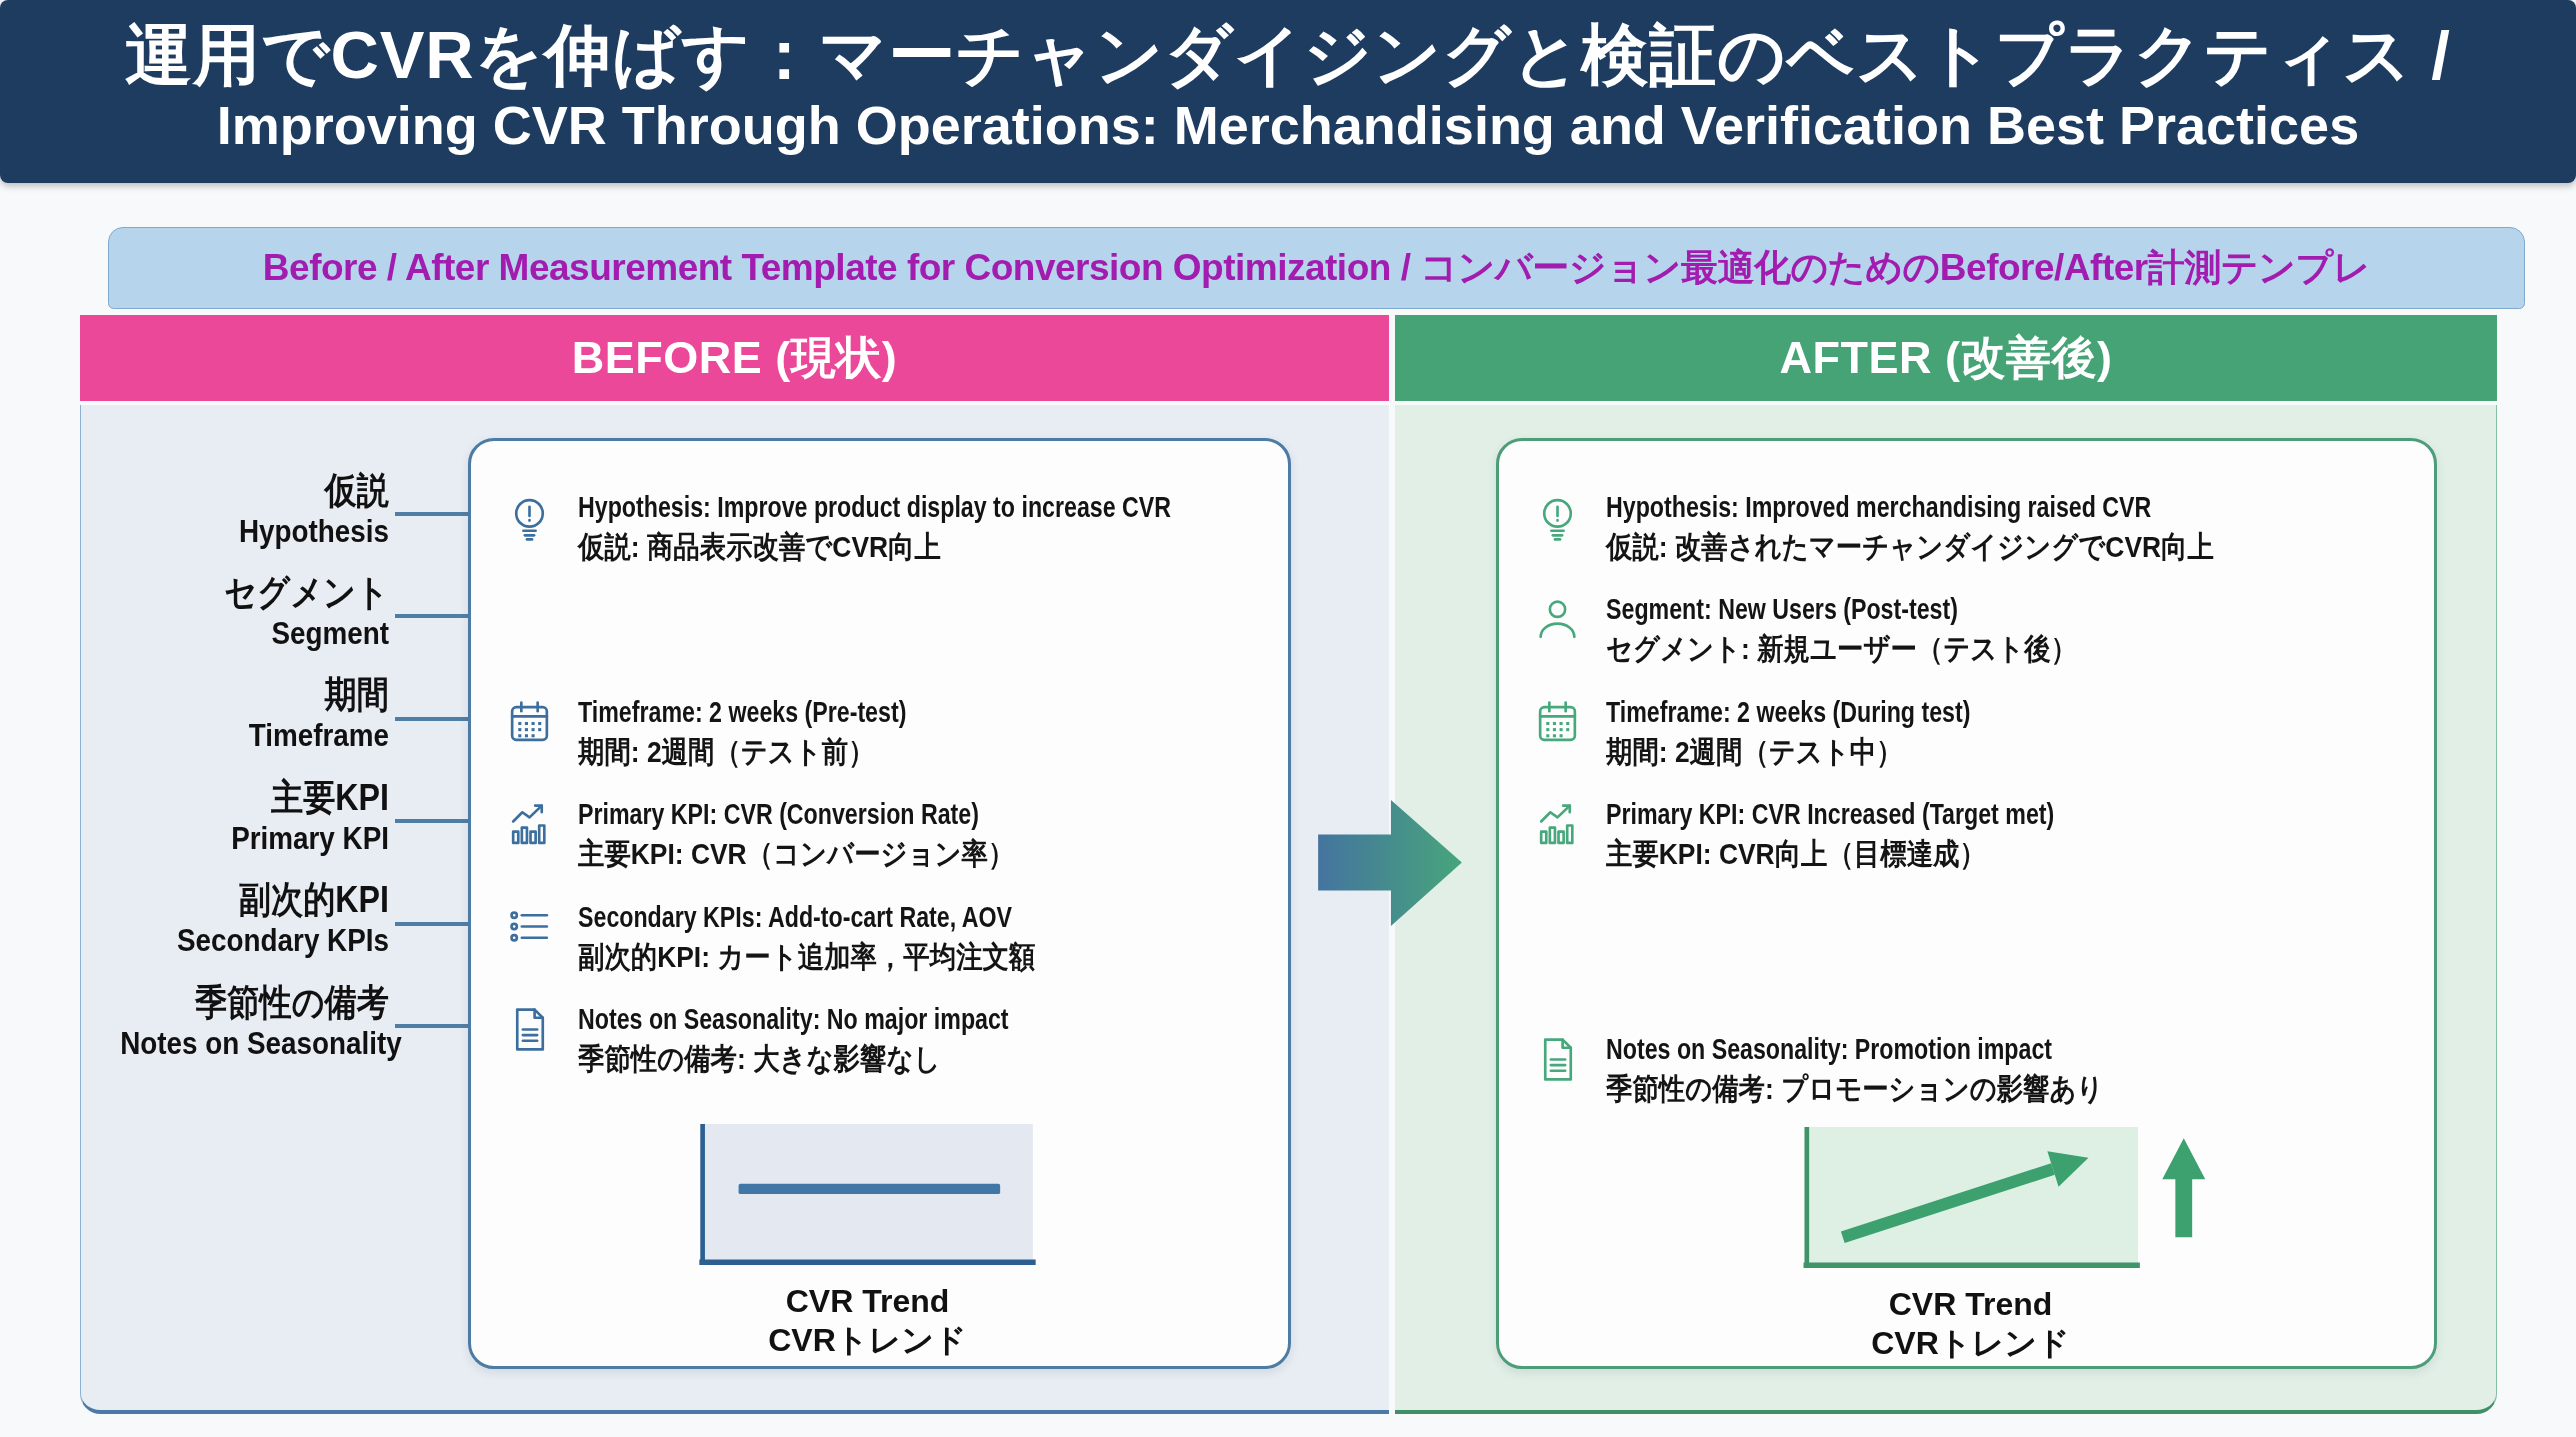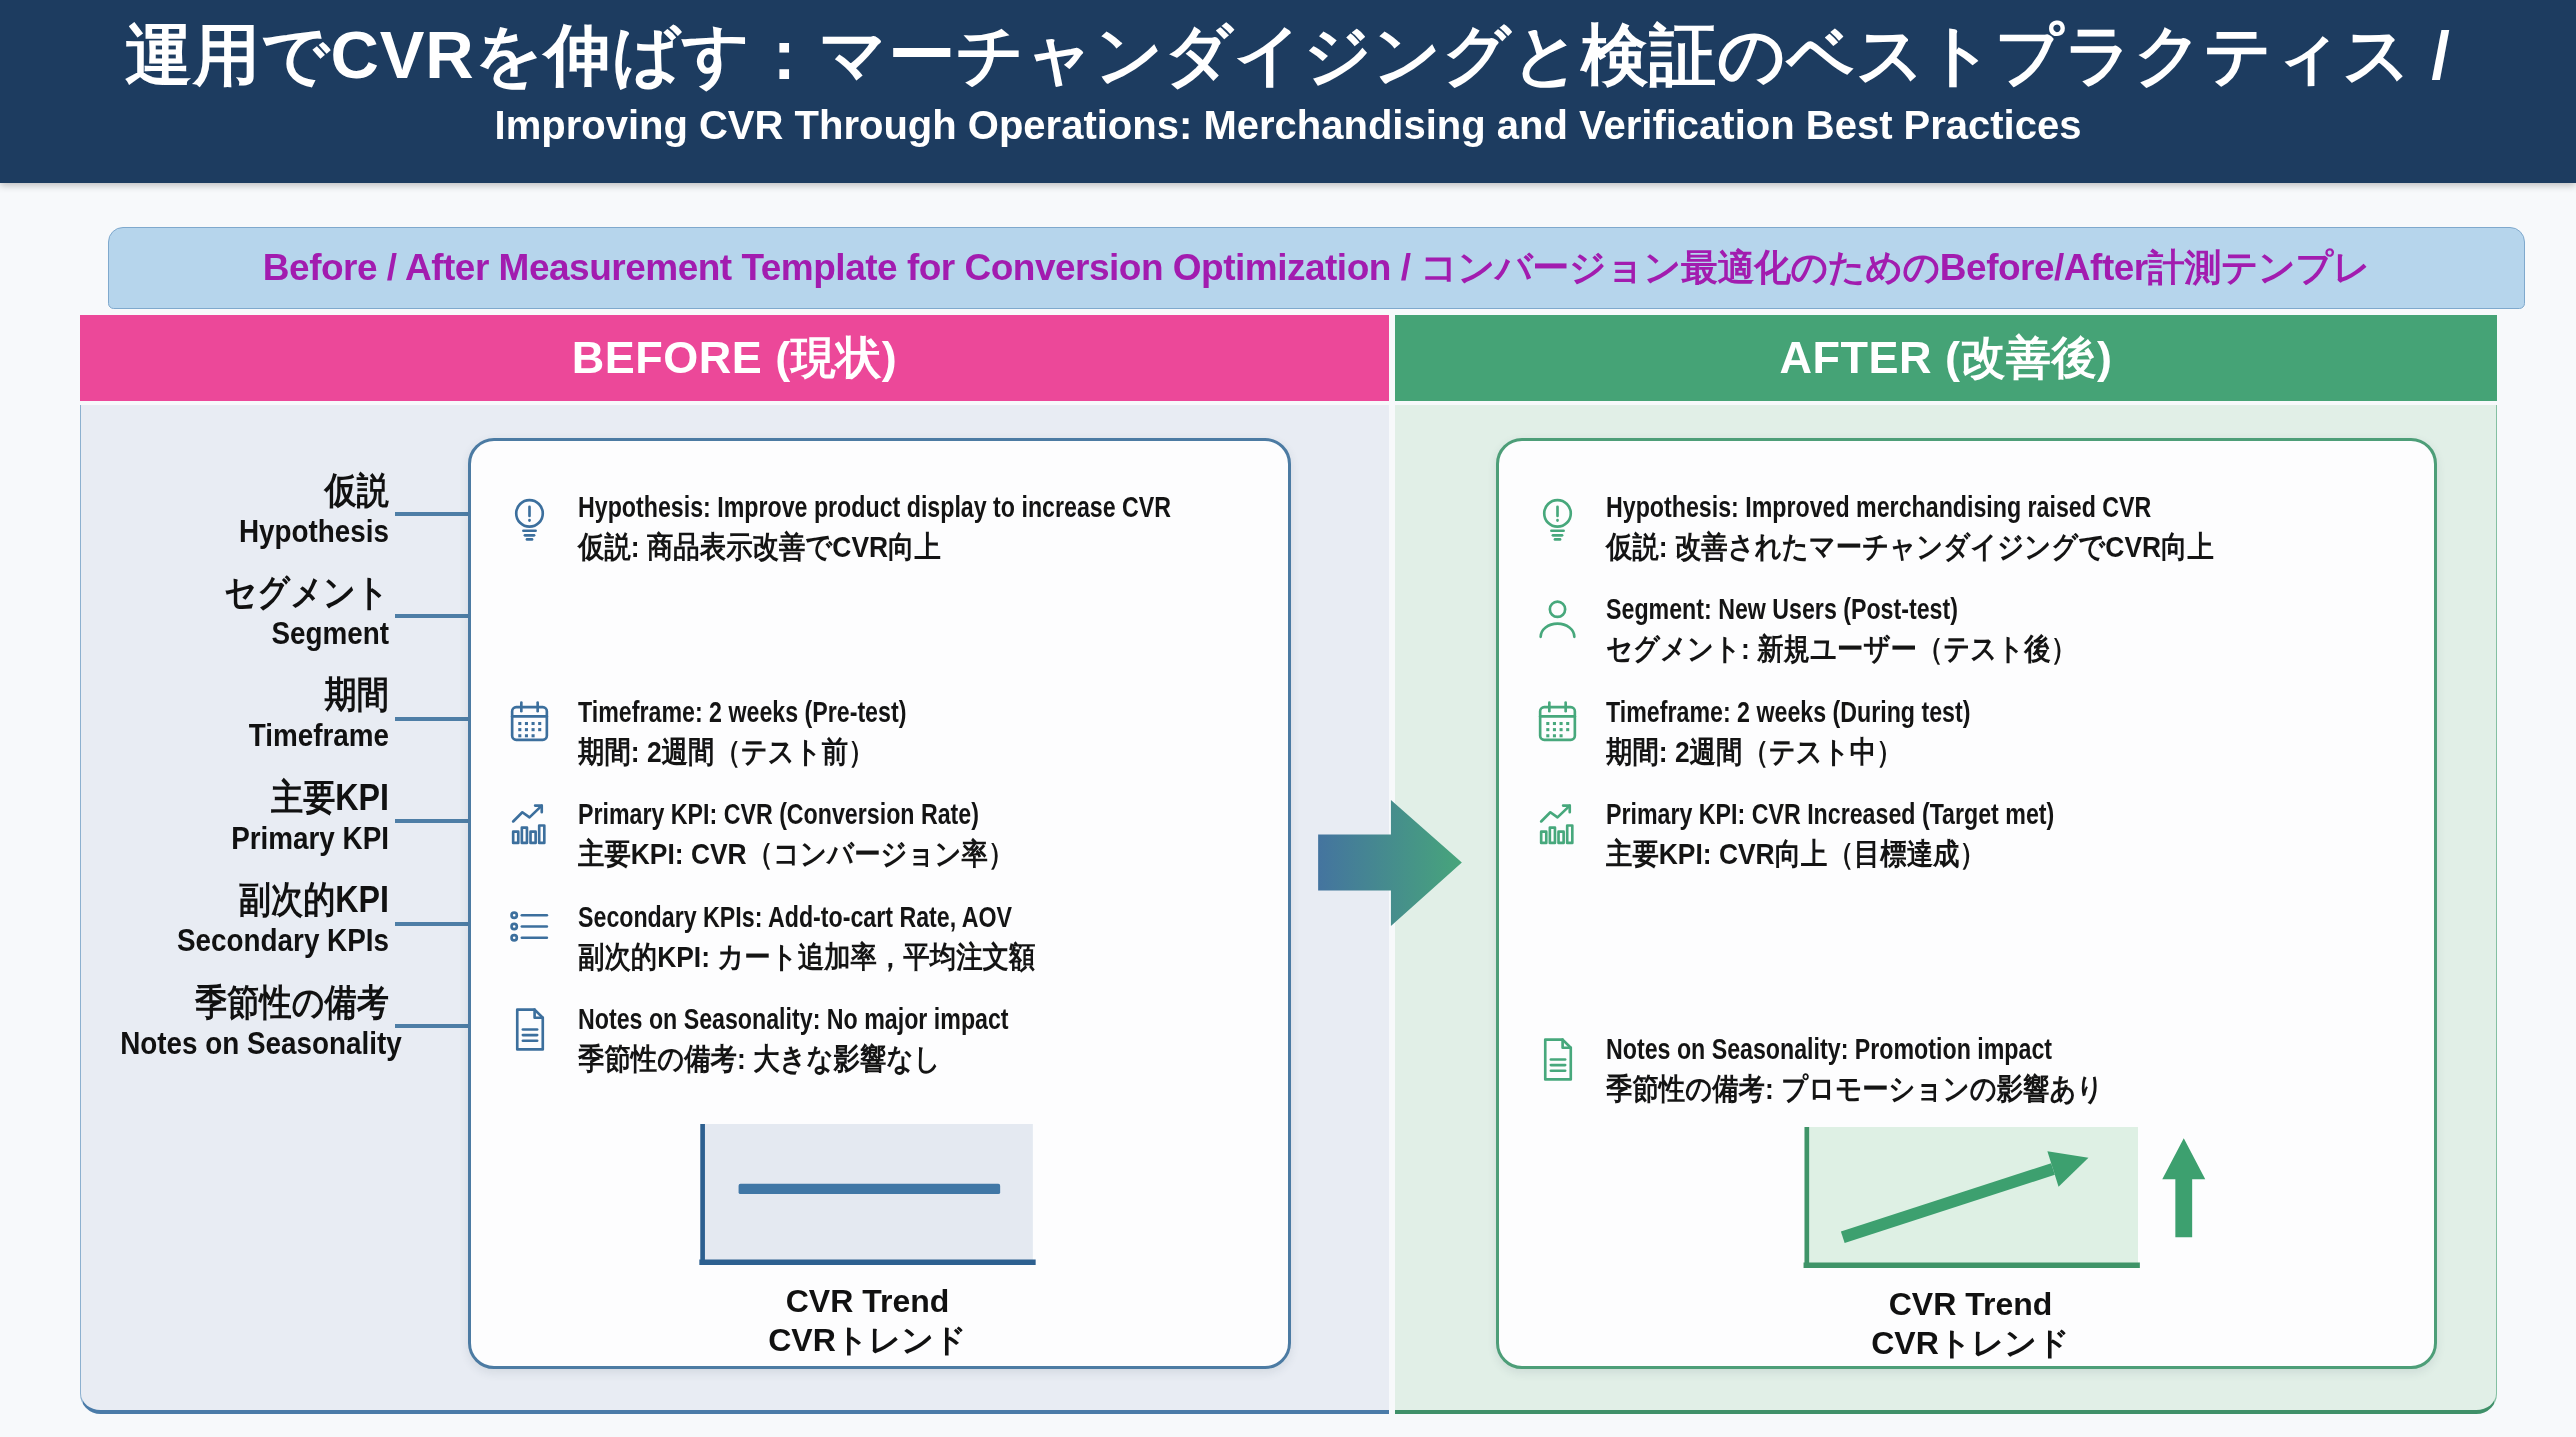--- a/index.html
+++ b/index.html
@@ -8,23 +8,24 @@
     background:#f7f9fb;
     font-family:"Liberation Sans","DejaVu Sans",sans-serif;
     font-weight:bold;color:#161616;
     -webkit-font-smoothing:antialiased;
   }
   
   .title-band{
     position:absolute;left:0;top:0;width:2576px;height:183px;
     background:#1d3c60;color:#ffffff;text-align:center;
     box-shadow:0 2.8px 7.5px rgba(0,0,0,.25);
+    border-radius:8px;
   }
   .title-jp{padding-top:15px;font-size:67px;line-height:79px;letter-spacing:0.9px;}
-  .title-en{font-size:40px;line-height:62px;letter-spacing:0;}
+  .title-en{font-size:54px;line-height:62px;letter-spacing:0;}
   
   .panel{position:absolute;left:80px;top:227px;width:2417px;height:1187px;}
   .tmpl-header{
     position:absolute;left:0;top:0;width:2417px;height:82px;
     background:#b6d5ec;border:1.9px solid #7fa9cd;box-sizing:border-box;
     border-radius:15px 15px 5.6px 5.6px;
     font-size:37px;line-height:79px;text-align:center;color:#a21caf;
     letter-spacing:-0.5px;white-space:nowrap;margin-left:28px;
   }
   .col-head{position:absolute;top:88px;height:86px;color:#fff;

